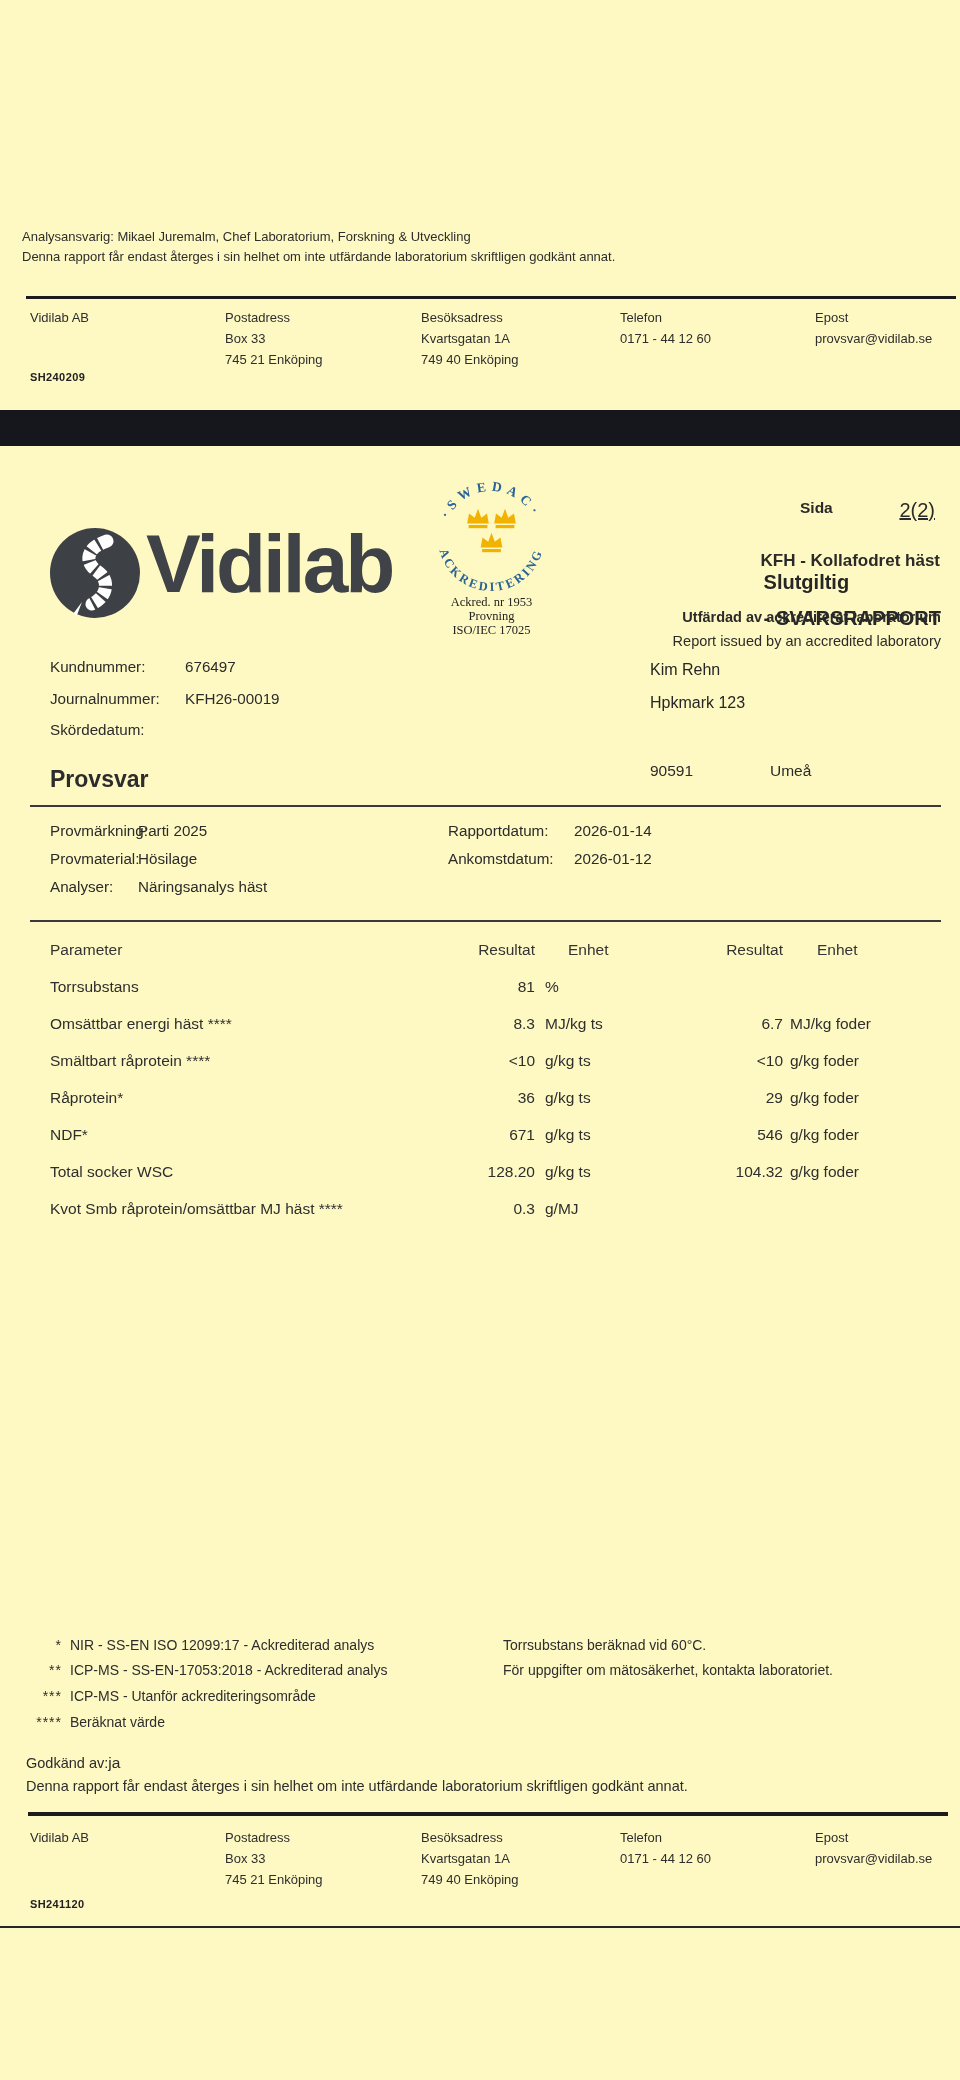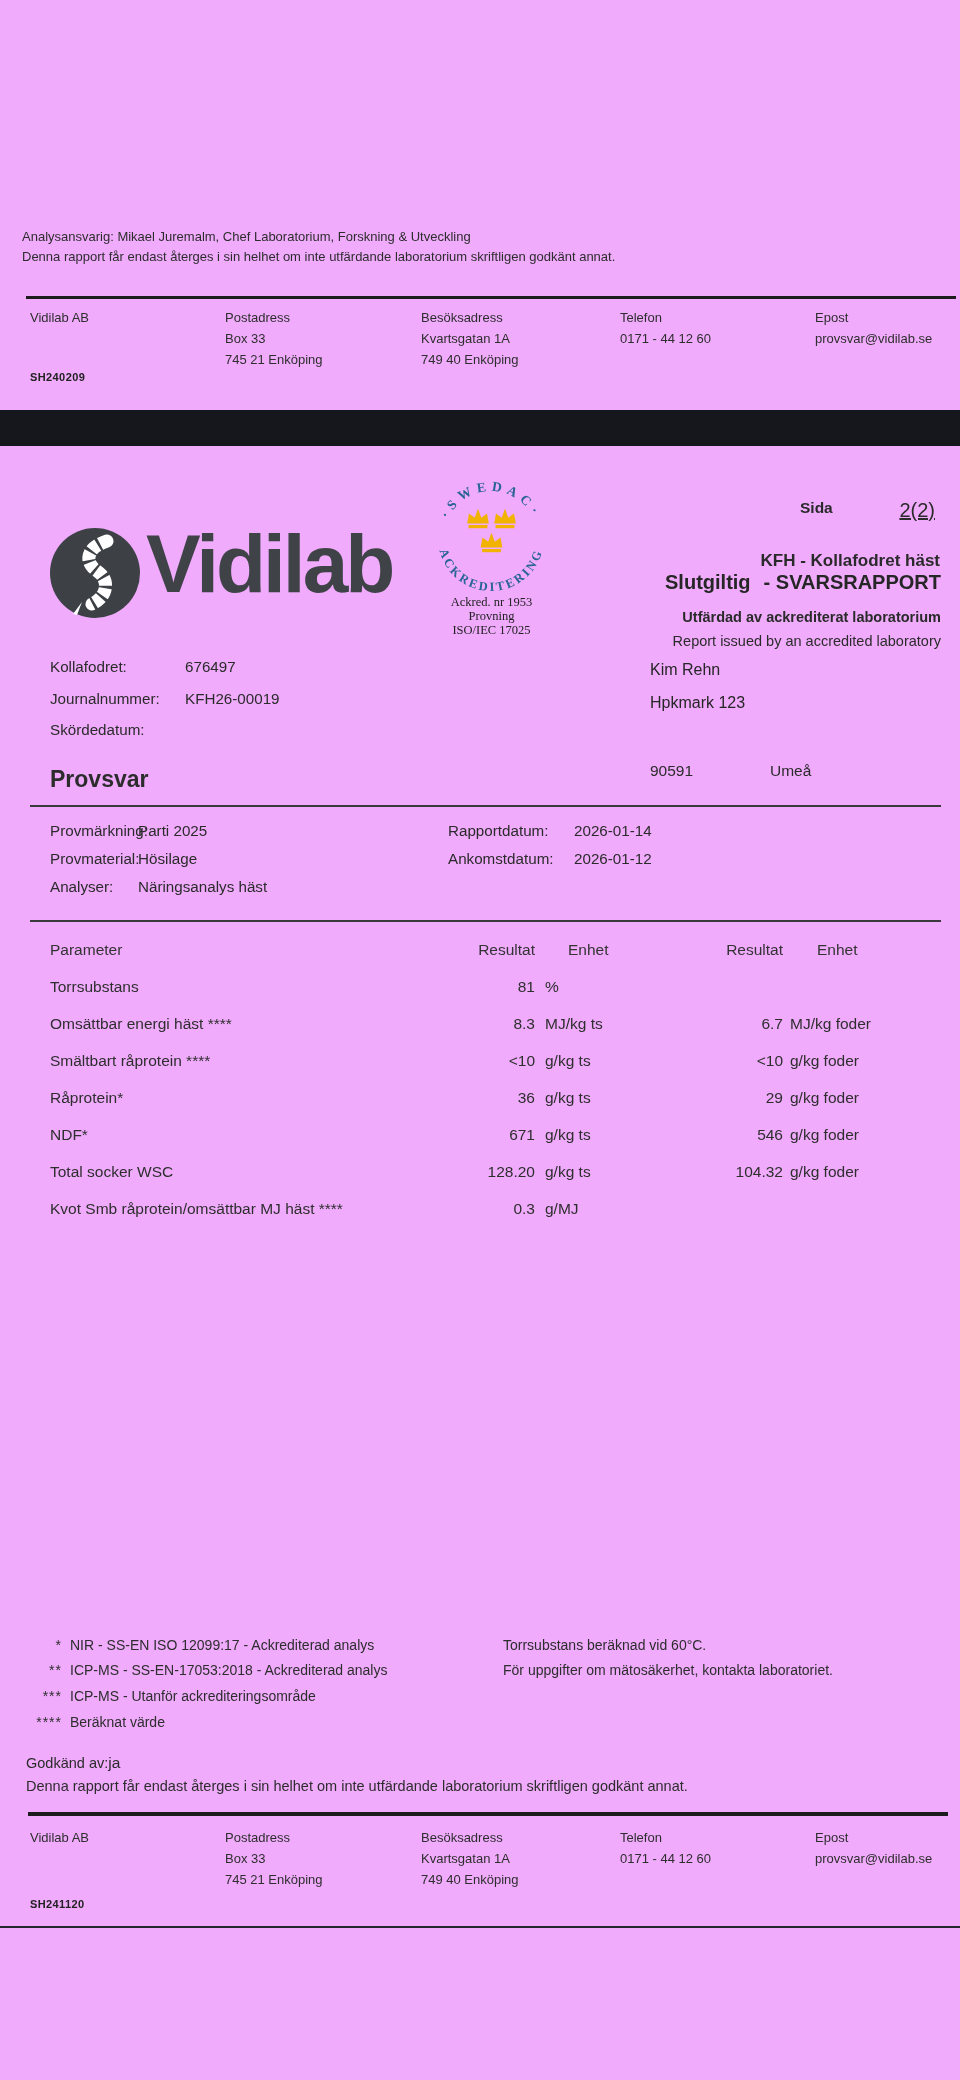--- a/index.html
+++ b/index.html
@@ -1,18 +1,18 @@
 <!DOCTYPE html>
 <html><head>
 <meta charset="utf-8">
 <style>
   html,body{margin:0;padding:0;background:#ffffff;}
   body{width:960px;height:2080px;position:relative;overflow:hidden;
        font-family:"Liberation Sans",sans-serif;color:#2b2b2b;}
-  #page{position:absolute;inset:0;background:#f0abfc;}
+  #page{position:absolute;inset:0;background:#fef9c3;}
   .nowrap{white-space:nowrap;}
 
   
   .hr{position:absolute;background:#1c1c1e;}
   .hr-thin{position:absolute;background:#3a3a3c;}
 
   
   .p1-disclaimer{position:absolute;left:22px;top:227px;font-size:13px;line-height:19.5px;color:#2d2d2d;}
 
   
@@ -30,21 +30,21 @@
 
   
   .seal-svg{position:absolute;left:424px;top:481px;width:135px;height:115px;}
   .seal-lines{position:absolute;left:409px;top:595px;width:165px;text-align:center;
               font-family:"Liberation Serif",serif;font-size:12.5px;line-height:14px;color:#222;}
 
   
   .hdr-sida-label{position:absolute;left:800px;top:499px;font-size:15.5px;font-weight:700;color:#2a2a2a;}
   .hdr-sida-value{position:absolute;right:25px;top:499px;font-size:20px;text-decoration:underline;}
   .hdr-type{position:absolute;right:20px;top:535px;font-size:17px;font-weight:700;color:#2a2a2a;margin-top:16px;}
-  .hdr-status{position:absolute;right:19px;top:571px;font-size:20px;font-weight:700;color:#262626;display:flex;gap:13px;}
+  .hdr-status{position:absolute;right:19px;top:571px;font-size:20px;font-weight:700;color:#262626;display:flex;gap:13px;flex-direction:column;}
   .hdr-acc-sv{position:absolute;right:19px;top:609px;font-size:14.5px;font-weight:700;color:#2a2a2a;}
   .hdr-acc-en{position:absolute;right:19px;top:633px;font-size:14.5px;}
   .recipient{position:absolute;left:650px;font-size:16px;color:#262626;}
 
   
   .inf-label{position:absolute;left:50px;font-size:15.2px;}
   .inf-value{position:absolute;left:185px;font-size:15.2px;}
   .section-title{position:absolute;left:50px;top:766px;font-size:23px;font-weight:700;color:#2c2c2c;}
   .zip{position:absolute;left:650px;top:762px;font-size:15.5px;}
   .city{position:absolute;left:770px;top:762px;font-size:15.5px;}
@@ -166,21 +166,21 @@
       <span>- SVARSRAPPORT</span>
     </div>
     <div class="hdr-acc-sv nowrap">Utfärdad av ackrediterat laboratorium</div>
     <div class="hdr-acc-en nowrap">Report issued by an accredited laboratory</div>
     <div class="recipient" style="top:661px">Kim Rehn</div>
     <div class="recipient" style="top:694px">Hpkmark 123</div>
     <div class="zip">90591</div>
     <div class="city">Umeå</div>
 
     <div>
-      <span class="inf-label" style="top:658px">Kollafodret:</span>
+      <span class="inf-label" style="top:658px">Kundnummer:</span>
       <span class="inf-value" style="top:658px">676497</span>
     </div>
     <div>
       <span class="inf-label" style="top:690px">Journalnummer:</span>
       <span class="inf-value" style="top:690px">KFH26-00019</span>
     </div>
     <div>
       <span class="inf-label" style="top:721px">Skördedatum:</span>
       <span class="inf-value" style="top:721px"></span>
     </div>

